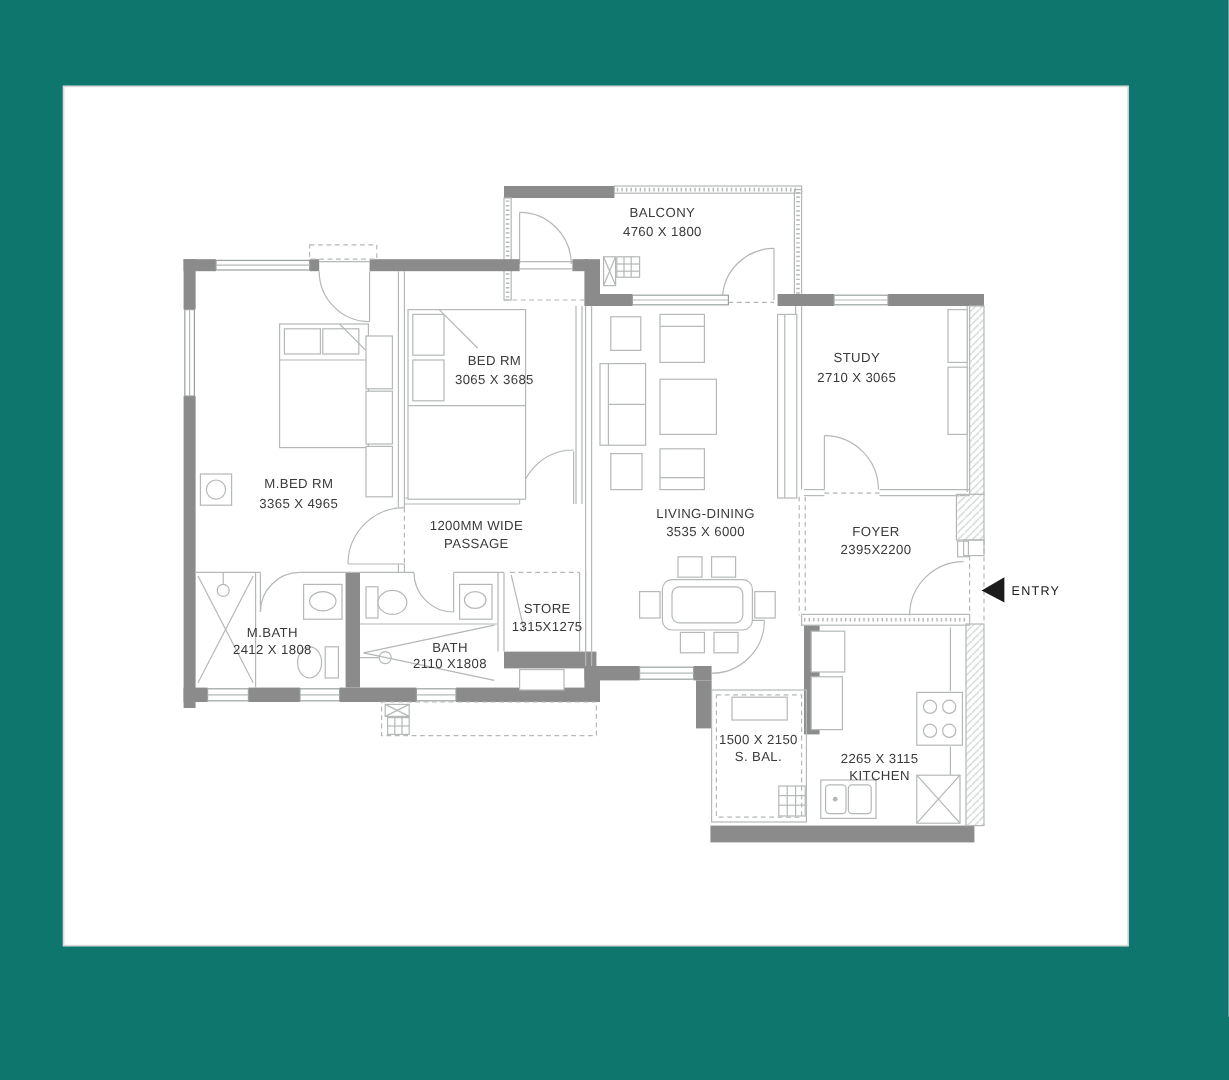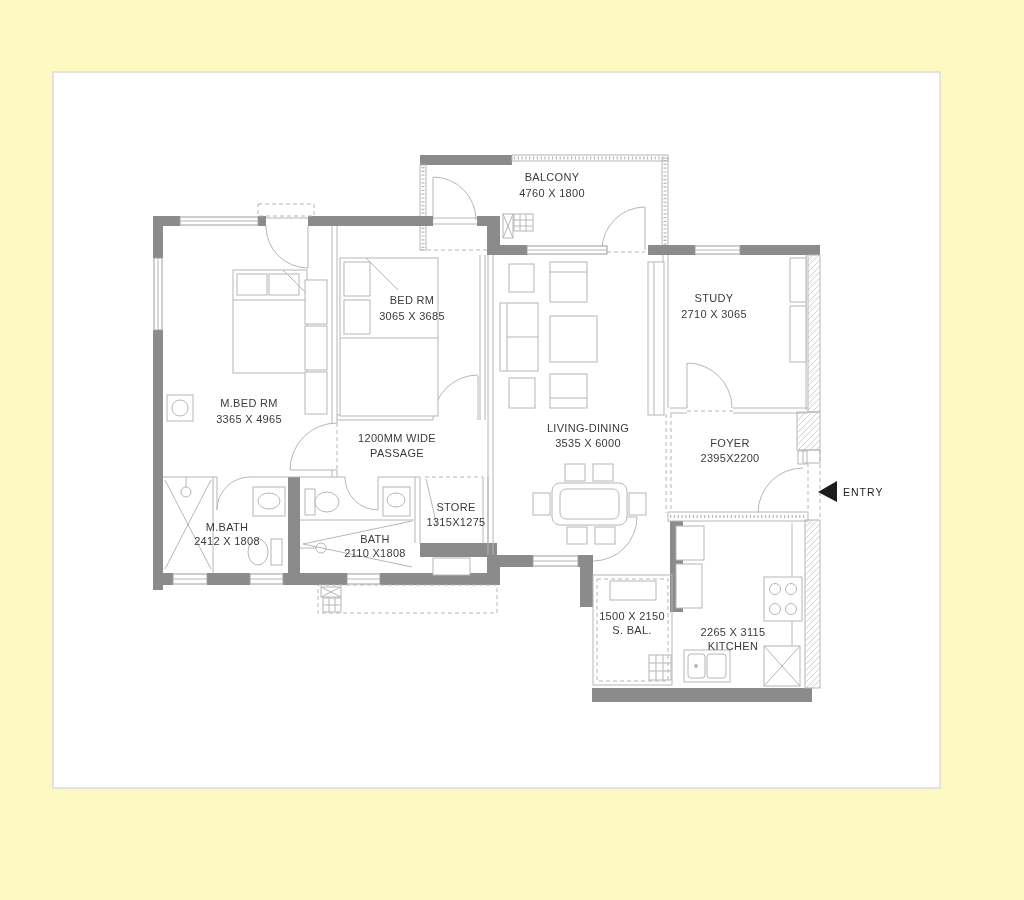--- a/index.html
+++ b/index.html
@@ -1,16 +1,16 @@
 <!DOCTYPE html>
 <html><head>
 <meta charset="utf-8">
 <style>
   html,body{margin:0;padding:0;background:#f7f7f7;}
-  .stage{position:relative;width:1024px;height:900px;background:#fef9c3;overflow:hidden;text-align:right;}
+  .stage{position:relative;width:1024px;height:900px;background:#0f766e;overflow:hidden;text-align:right;}
   svg{position:absolute;left:0;top:0;}
   .w   {fill:#8b8b8b;stroke:none;}
   .ln  {fill:none;stroke:#b4b8b8;stroke-width:1;}
   .lnd {fill:none;stroke:#b4b8b8;stroke-width:1;stroke-dasharray:4 3;}
   .fx  {fill:#ffffff;stroke:#b4b8b8;stroke-width:1;}
   .win {fill:#ffffff;stroke:#9aa0a0;stroke-width:1;}
   .tick{fill:none;stroke:#b4b8b8;stroke-width:3;stroke-dasharray:1.2 2.6;}
   .lbl {font-family:"Liberation Sans",sans-serif;font-size:11px;fill:#3a3a3a;
         text-anchor:middle;letter-spacing:.3px;}
   .entry{font-family:"Liberation Sans",sans-serif;font-size:10.5px;fill:#1c1c1c;

